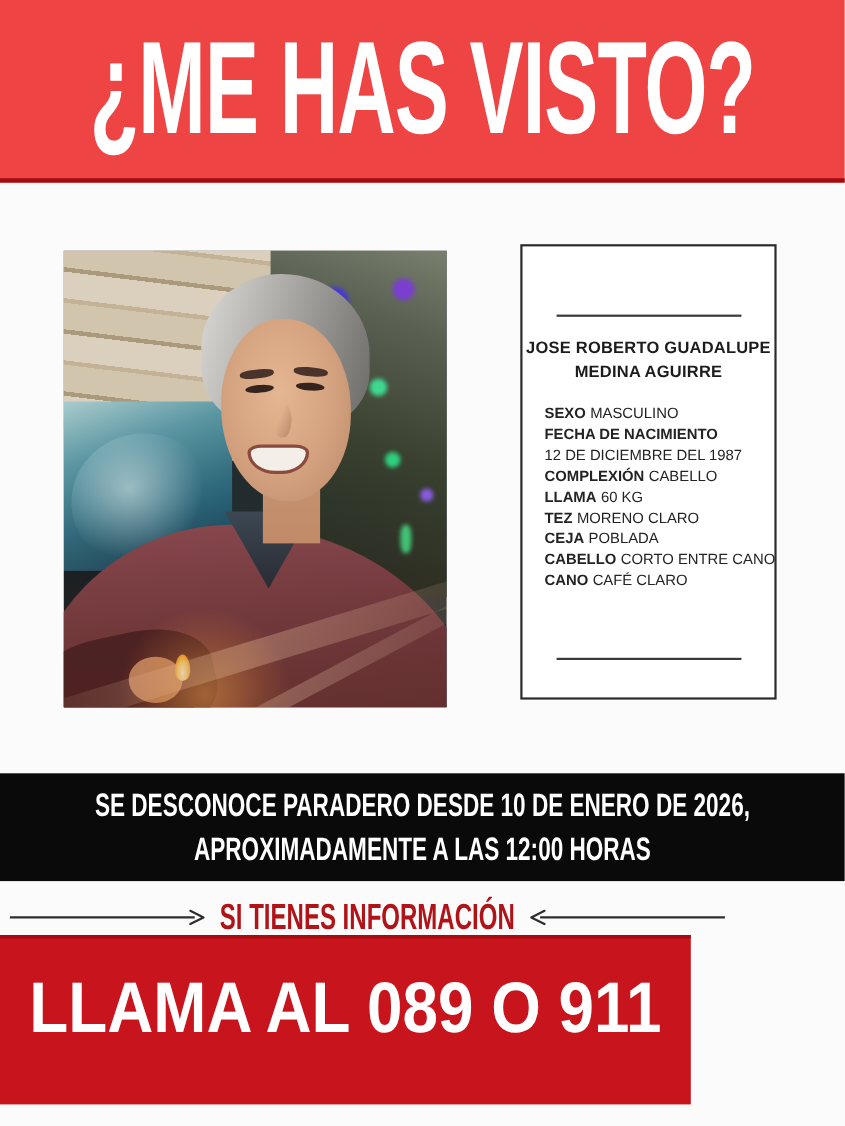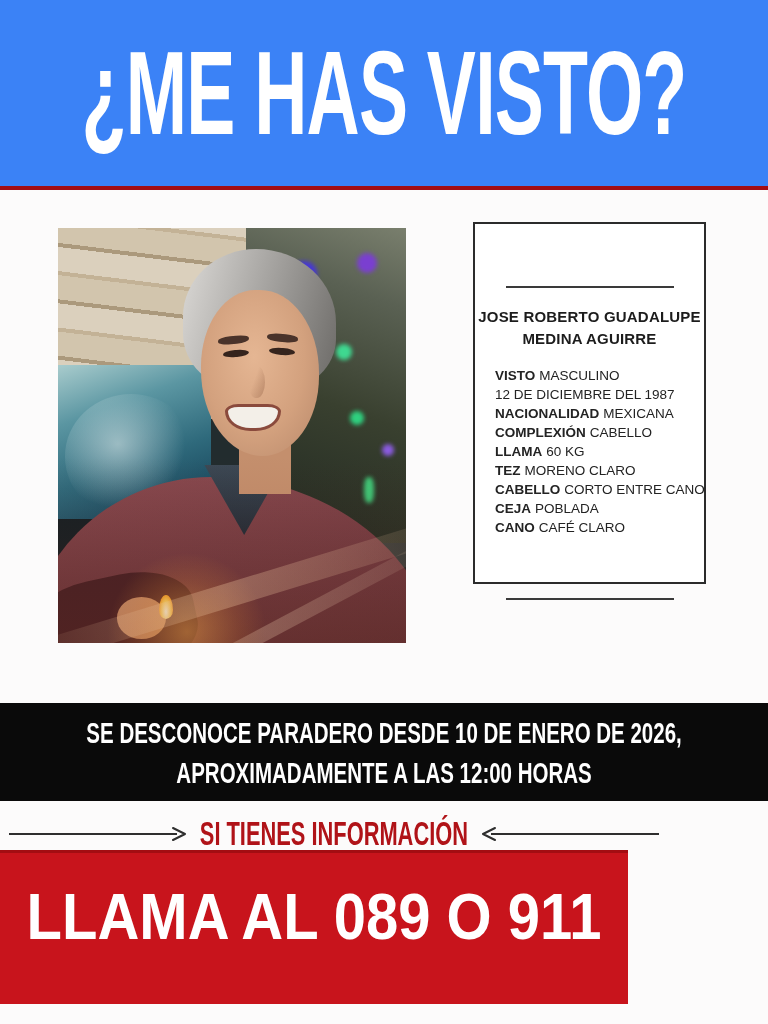--- a/index.html
+++ b/index.html
@@ -6,22 +6,22 @@
   html,body { margin:0; padding:0; }
   body {
     width:768px; height:1024px; overflow:hidden;
     background:#fdfdfd;
     font-family:"Liberation Sans", sans-serif;
   }
   .poster { position:relative; width:768px; height:1024px; background:#fcfbfb; }
 
   
   .band-header {
-    position:absolute; left:0; top:0; width:768px; height:190px;
-    background:#3b82f6; border-bottom:4px solid #a30d12;
+    position:absolute; left:0; top:0; width:768px; height:166px;
+    background:#ef4444; border-bottom:4px solid #a30d12;
     display:flex; align-items:center; justify-content:center;
   }
   .header-title {
     margin:0; color:#ffffff; font-weight:700; font-size:92px;
     white-space:nowrap; letter-spacing:-1px;
     transform:scale(0.80,1.30); transform-origin:center center;
   }
 
   
   .photo {
@@ -116,21 +116,21 @@
     left:-10%; top:96%; width:140%; height:14px; transform:rotate(-28deg);
     background:linear-gradient(90deg, rgba(255,230,200,0) 0%, rgba(255,230,200,0.30) 50%, rgba(255,230,200,0) 100%);
   }
   .ph-warm {
     left:0; top:0; width:100%; height:100%;
     background:linear-gradient(180deg, rgba(0,0,0,0) 55%, rgba(120,45,20,0.22) 100%);
   }
 
   
   .info-card {
-    position:absolute; left:473px; top:222px; width:233px; height:362px;
+    position:absolute; left:473px; top:222px; width:233px; height:414px;
     border:2px solid #2b2b2b; background:#ffffff;padding-left:16px;
   }
   .divider {
     position:absolute; left:50%; transform:translateX(-50%);
     width:168px; height:2px; background:#3a3a3a;
   }
   .divider.top { top:62px; }
   .divider.bottom { top:374px; }
   .card-name {
     position:absolute; top:82px; left:0; width:100%;
@@ -223,28 +223,28 @@
     <div class="ph ph-warm"></div>
   </div>
 
   <div class="info-card">
     <div class="divider top"></div>
     <div class="card-name">
       <div>JOSE ROBERTO GUADALUPE</div>
       <div>MEDINA AGUIRRE</div>
     </div>
     <div class="card-details">
-      <div class="drow"><span class="lbl">VISTO</span><span class="val">MASCULINO</span></div>
+      <div class="drow"><span class="lbl">SEXO</span><span class="val">MASCULINO</span></div>
+      <div class="drow"><span class="lbl">FECHA DE NACIMIENTO</span><span class="val"></span></div>
       <div class="drow"><span class="lbl"></span><span class="val">12 DE DICIEMBRE DEL 1987</span></div>
-      <div class="drow"><span class="lbl">NACIONALIDAD</span><span class="val">MEXICANA</span></div>
       <div class="drow"><span class="lbl">COMPLEXIÓN</span><span class="val">CABELLO</span></div>
       <div class="drow"><span class="lbl">LLAMA</span><span class="val">60 KG</span></div>
       <div class="drow"><span class="lbl">TEZ</span><span class="val">MORENO CLARO</span></div>
+      <div class="drow"><span class="lbl">CEJA</span><span class="val">POBLADA</span></div>
       <div class="drow"><span class="lbl">CABELLO</span><span class="val">CORTO ENTRE CANO</span></div>
-      <div class="drow"><span class="lbl">CEJA</span><span class="val">POBLADA</span></div>
       <div class="drow"><span class="lbl">CANO</span><span class="val">CAFÉ CLARO</span></div>
     </div>
     <div class="divider bottom"></div>
   </div>
 
   <div class="band-black">
     <div class="status-text">
       <div>SE DESCONOCE PARADERO DESDE 10 DE ENERO DE 2026,</div>
       <div>APROXIMADAMENTE A LAS 12:00 HORAS</div>
     </div>

